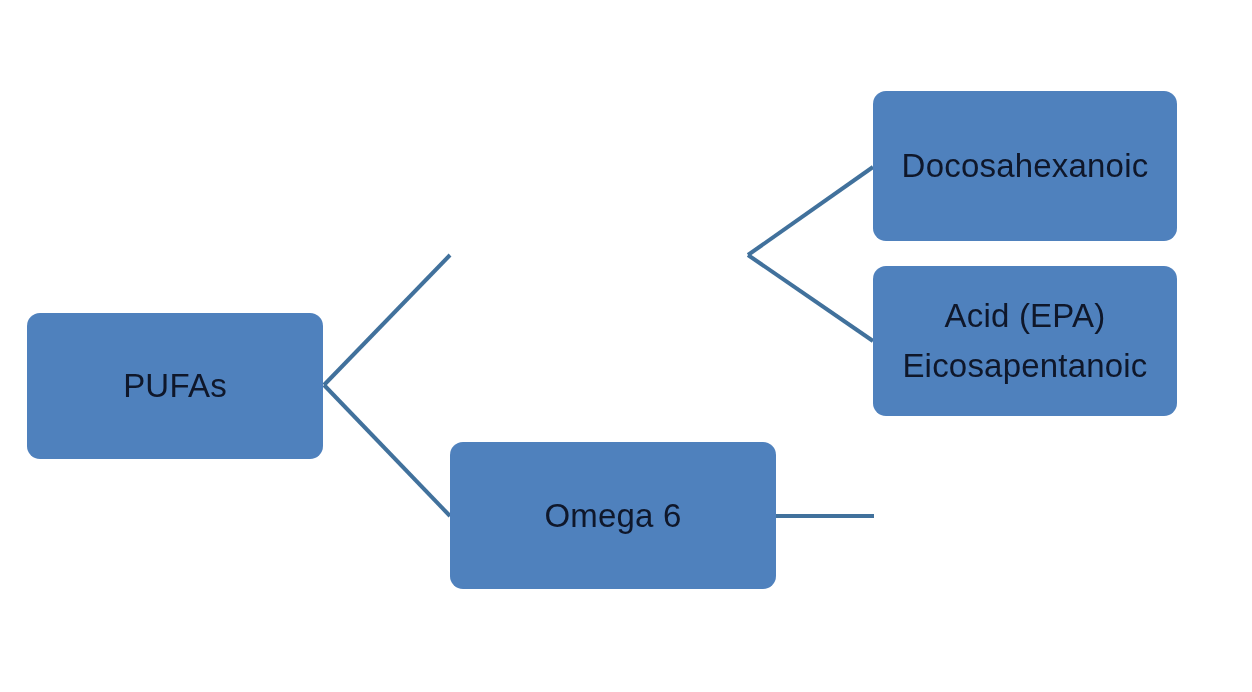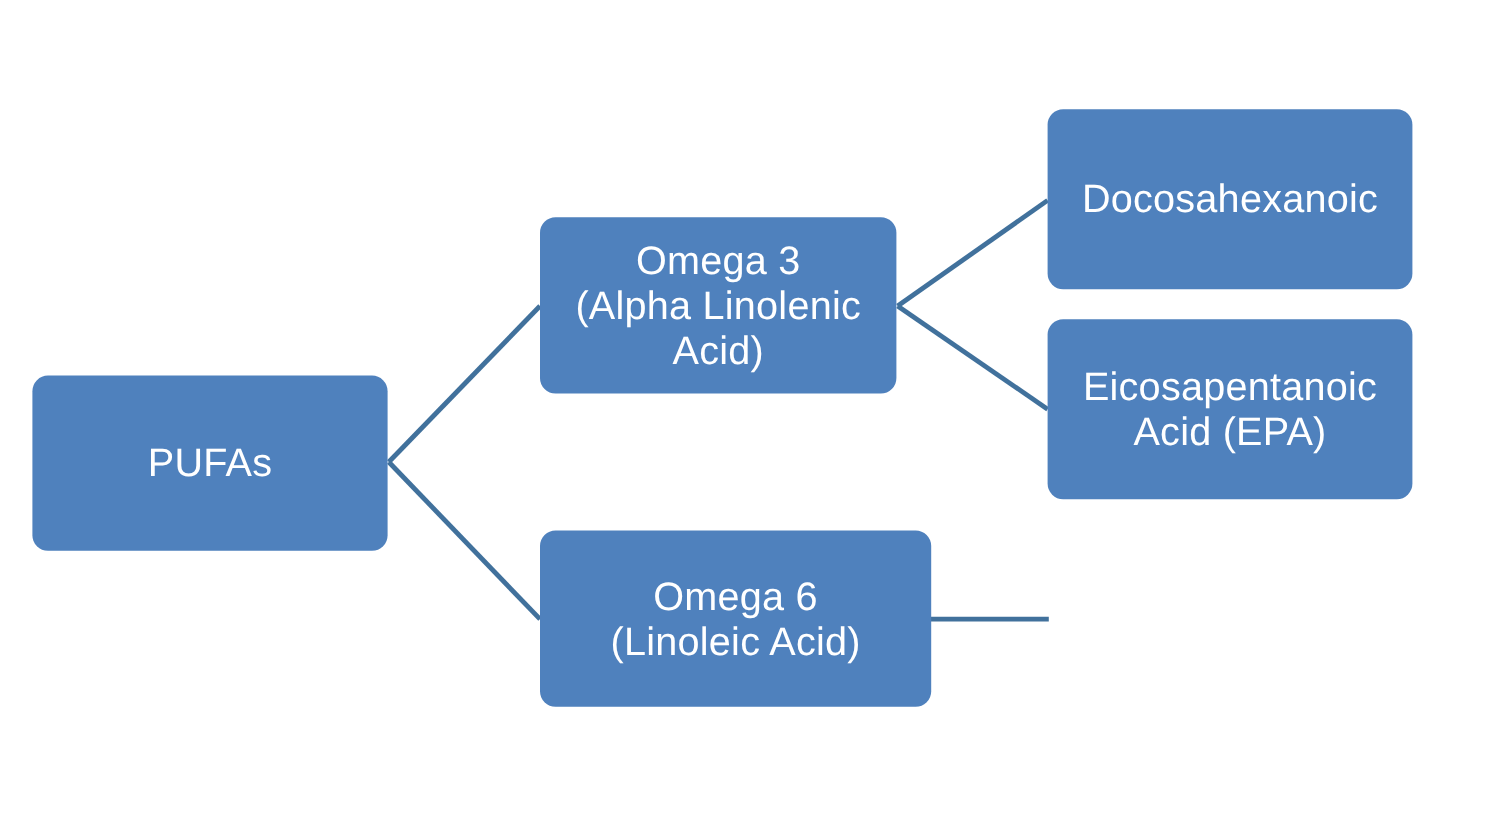--- a/index.html
+++ b/index.html
@@ -24,28 +24,29 @@
     top: 0;
     width: 1252px;
     height: 692px;
     pointer-events: none;
   }
   .node {
     position: absolute;
     box-sizing: border-box;
     background: #4F81BD;
     border-radius: 13px;
-    color: #ffffff;
+    color: #0f172a;
     display: flex;
     flex-direction: column;
     align-items: flex-end;
     justify-content: center;
     text-align: center;
     line-height: 1.14;
     letter-spacing: 0.2px;
+    gap: 12px;
     -webkit-font-smoothing: antialiased;
   }
   .node .tline {
     display: block;
     width: 100%;
     white-space: nowrap;
   }
   
   #node-pufas {
     left: 27px;  top: 313px;  width: 296px; height: 146px;
@@ -82,34 +83,28 @@
     <line x1="324" y1="385" x2="450" y2="516" stroke="#41719C" stroke-width="4" stroke-linecap="butt"></line>
     <line x1="748" y1="255" x2="873" y2="167" stroke="#41719C" stroke-width="4" stroke-linecap="butt"></line>
     <line x1="748" y1="255" x2="873" y2="341" stroke="#41719C" stroke-width="4" stroke-linecap="butt"></line>
     <line x1="747" y1="516" x2="874" y2="516" stroke="#41719C" stroke-width="4" stroke-linecap="butt"></line>
   </svg>
 
   <div class="node" id="node-pufas">
     <span class="tline">PUFAs</span>
   </div>
 
-  <div class="node" id="node-omega3">
-    <span class="tline">Omega 3</span>
-    <span class="tline">(Alpha Linolenic</span>
-    <span class="tline">Acid)</span>
-  </div>
 
   <div class="node" id="node-omega6">
     <span class="tline">Omega 6</span>
-    <span class="tline">(Linoleic Acid)</span>
   </div>
 
   <div class="node" id="node-dha">
     <span class="tline">Docosahexanoic</span>
   </div>
 
   <div class="node" id="node-epa">
+    <span class="tline">Acid (EPA)</span>
     <span class="tline">Eicosapentanoic</span>
-    <span class="tline">Acid (EPA)</span>
   </div>
 
 
 </div>
 
 </body></html>

